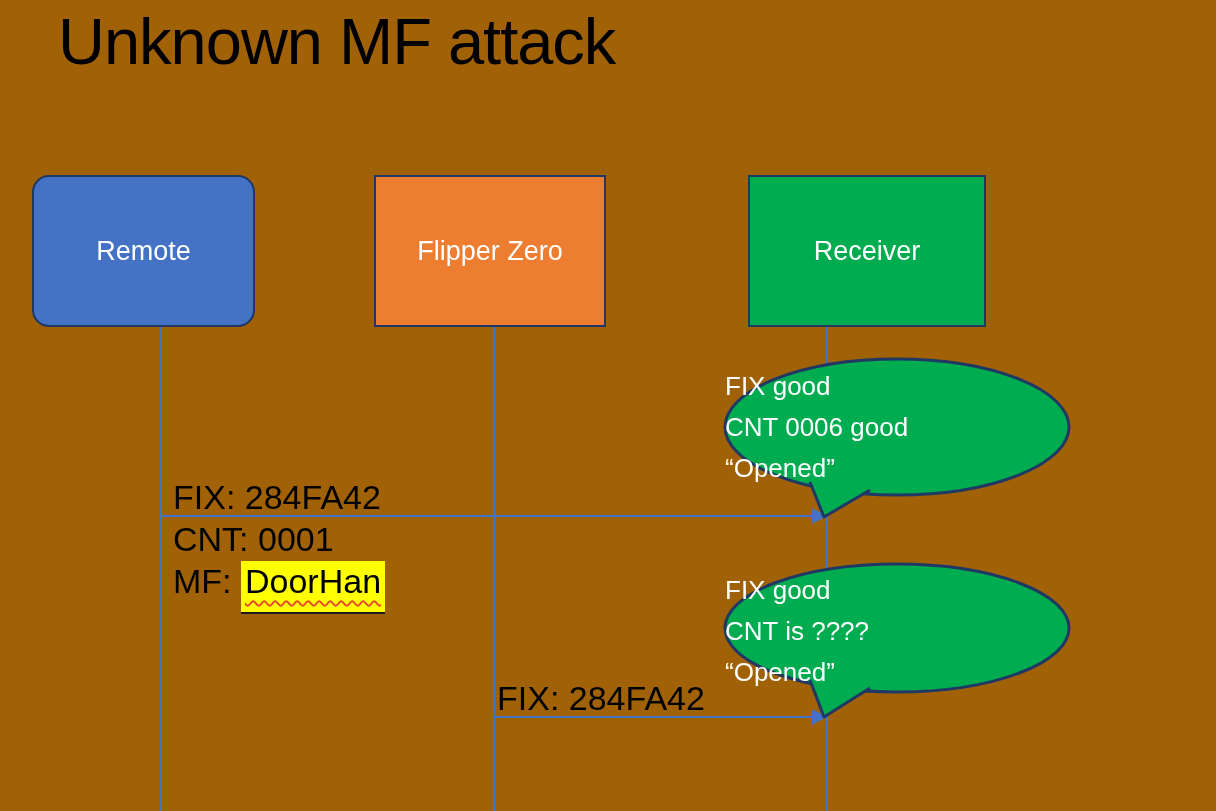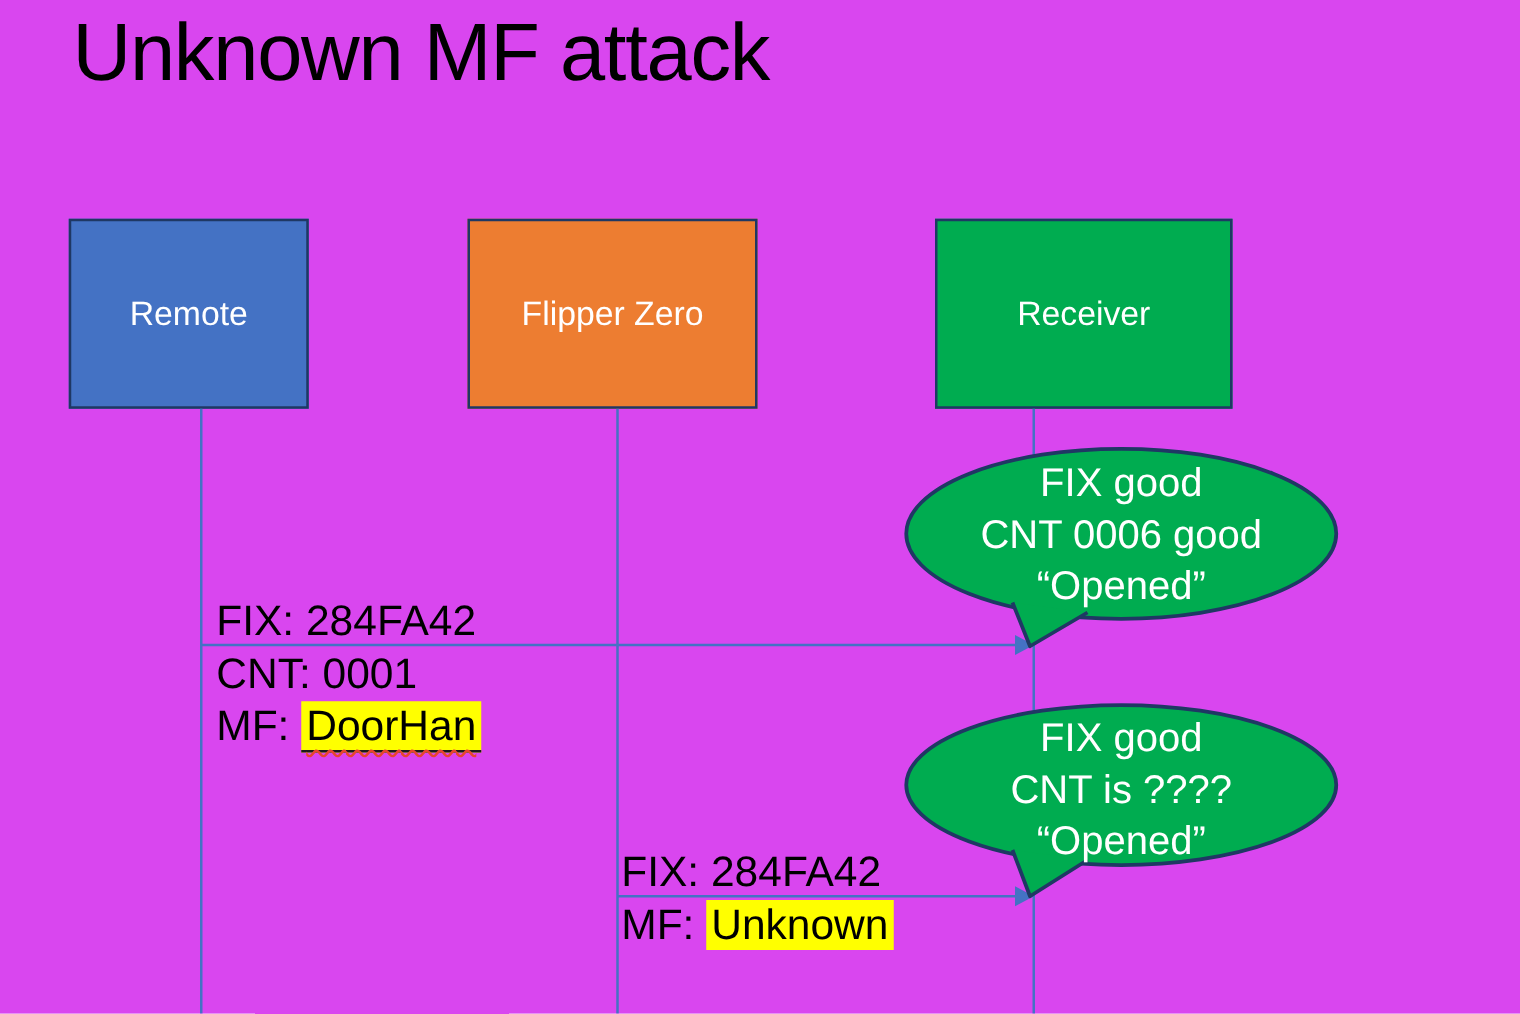--- a/index.html
+++ b/index.html
@@ -1,31 +1,31 @@
 <!DOCTYPE html>
 <html><head>
 <meta charset="utf-8">
 <style>
   html,body { margin:0; padding:0; background:#ffffff; }
   .slide {
-    position:relative; width:1216px; height:811px; background:#d946ef;
+    position:relative; width:1216px; height:811px; background:#a16207;
     font-family:"Liberation Sans", sans-serif; overflow:hidden;
   }
   .title {
     position:absolute; left:58px; top:4px;
     font-size:65px; font-weight:300; color:#000000;
     letter-spacing:-1px; white-space:nowrap;
   }
   .actor-box {
     position:absolute; top:175px; height:152px;
     border:2.5px solid #1F3864; box-sizing:border-box;
     display:flex; align-items:center; justify-content:center;
     color:#ffffff; font-size:27px;
   }
-  .box-remote   { left:55px;  width:192px; background:#4472C4; }
+  .box-remote   { left:32px;  width:223px; background:#4472C4;border-radius:17px; }
   .box-flipper  { left:374px; width:232px; background:#ED7D31; }
   .box-receiver { left:708px; width:238px; background:#00AC50;margin-left:40px; }
   .lifeline {
     position:absolute; top:327px; width:2px; height:484px; background:#4472C4; z-index:1;
   }
   .ll-remote   { left:160px; }
   .ll-flipper  { left:493px; }
   .ll-receiver { left:826px; }
   .arrow-line {
     position:absolute; height:2px; background:#4472C4; z-index:2;
@@ -39,32 +39,32 @@
   }
   .arrow1-head { left:812px; top:508px; }
   .arrow2-head { left:812px; top:709px; }
   .msg-labels {
     position:absolute; z-index:3; font-size:34px; color:#000000;
     line-height:42px; white-space:nowrap;
   }
   .msg1 { left:173px; top:476px; }
   .msg2 { left:497px; top:677px; }
   .hl { background:#FFFF00; padding:1px 4px; }
-  .u  { border-bottom:2.5px solid #1a1a1a; padding-bottom:0px; }
+  .u  { border-bottom:2.5px solid #1a1a1a; padding-bottom:12px; }
   .spell {
     text-decoration:underline wavy #E8442E;
     text-decoration-thickness:1.5px;
     text-underline-offset:7px;
   }
   .bubble-svg { position:absolute; z-index:4; }
   .bubble1-svg { left:720px; top:354px; }
   .bubble2-svg { left:720px; top:556px; }
   .bubble-text {
     position:absolute; z-index:5; width:344px; left:725px;
-    text-align:center; color:#ffffff; font-size:32px; line-height:41px;
+    color:#ffffff; font-size:26px; line-height:41px;
   }
   .bubble1-text { top:366px; }
   .bubble2-text { top:570px; }
 </style>
 </head>
 <body>
 
 <div class="slide">
 
   <div class="title">Unknown MF attack</div>
@@ -90,21 +90,20 @@
   <div class="arrow-head arrow2-head"></div>
 
   <div class="msg-labels msg1">
     <div>FIX: 284FA42</div>
     <div>CNT: 0001</div>
     <div><span>MF: </span><span class="hl u spell">DoorHan</span></div>
   </div>
 
   <div class="msg-labels msg2">
     <div>FIX: 284FA42</div>
-    <div><span>MF: </span><span class="hl">Unknown</span></div>
   </div>
 
   <svg class="bubble-svg bubble1-svg" width="356" height="172" viewBox="0 0 356 172">
     <ellipse cx="177" cy="73" rx="172" ry="68" fill="#00AC50" stroke="#1F3864" stroke-width="3"></ellipse>
     <path d="M 90,128 L 104,163 L 150,136" fill="#00AC50" stroke="#1F3864" stroke-width="3" stroke-linejoin="round"></path>
   </svg>
   <div class="bubble-text bubble1-text">
     <div>FIX good</div>
     <div>CNT 0006 good</div>
     <div>“Opened”</div>

